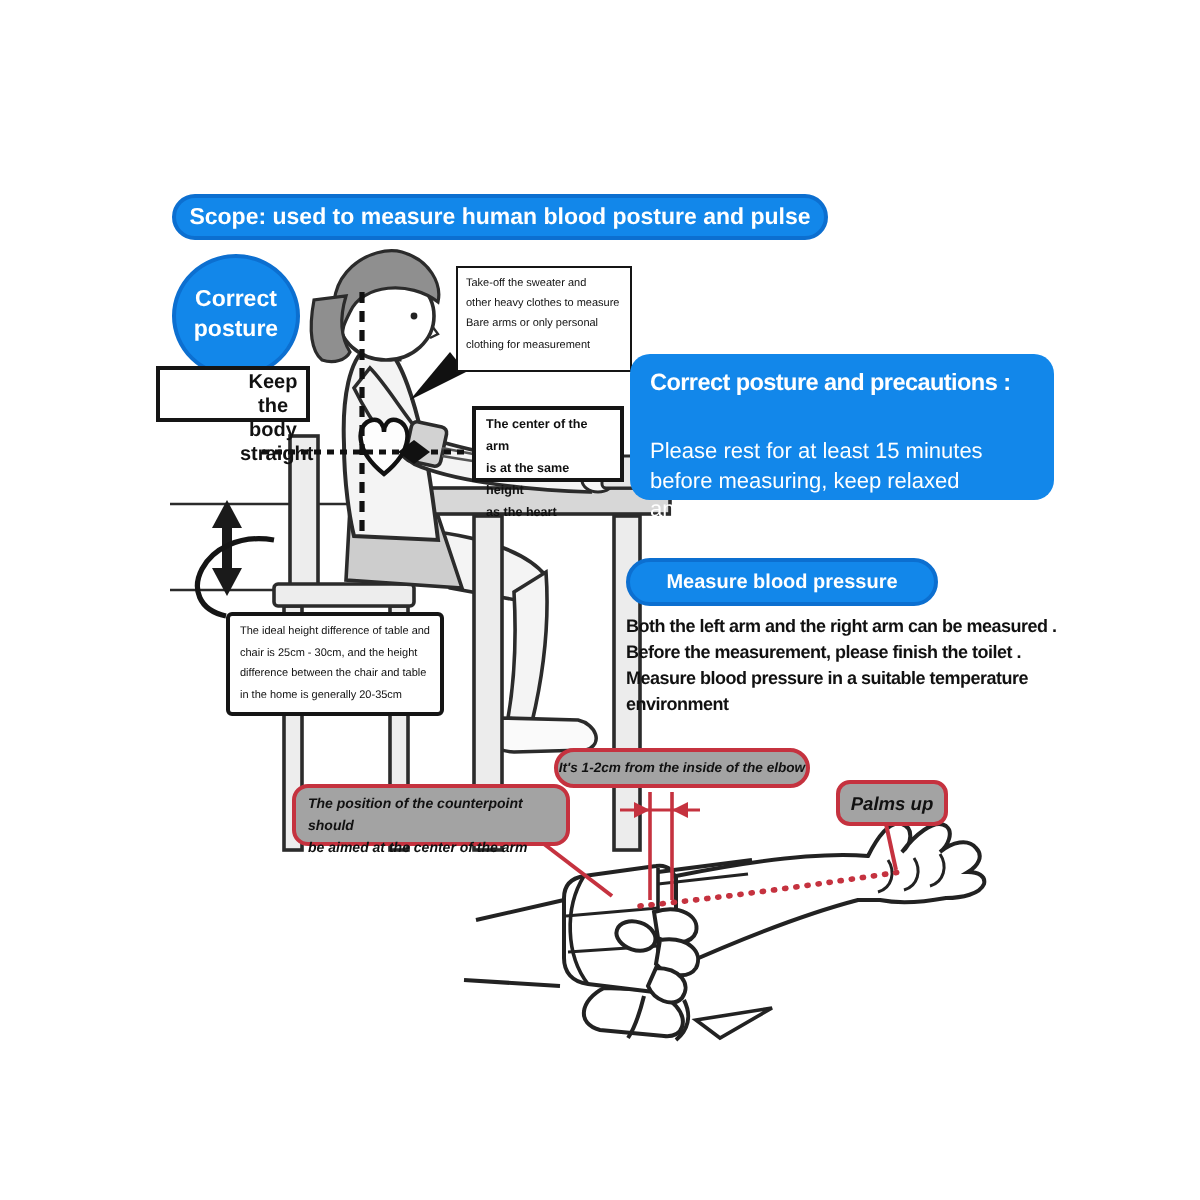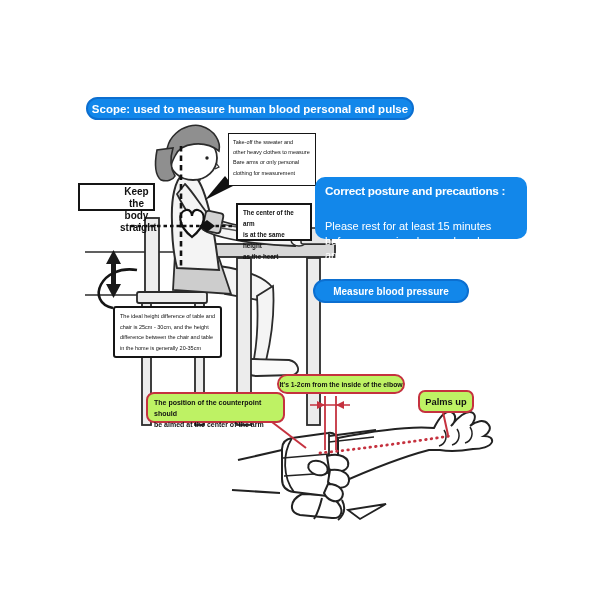--- a/index.html
+++ b/index.html
@@ -2,21 +2,21 @@
 <html><head>
 <meta charset="utf-8">
 <style>
   html,body{margin:0;padding:0;background:#fff;}
   #canvas{position:relative;width:600px;height:600px;background:#ffffff;overflow:hidden;
           font-family:"Liberation Sans",sans-serif;color:#111;}
   .abs{position:absolute;box-sizing:border-box;}
   .pill{background:#1287ea;border:2px solid #0c6fd0;border-radius:13px;color:#fff;
         font-weight:bold;display:flex;align-items:center;justify-content:center;text-align:center;}
   .blackbox{background:#fff;border:2px solid #151515;color:#111;padding-left:40px;}
-  .redbox{background:#bef264;border:2px solid #c5323f;color:#111;font-weight:bold;}
+  .redbox{background:#a3a3a3;border:2px solid #c5323f;color:#111;font-weight:bold;font-style:italic;}
   .pre{white-space:pre-line;}
   svg{position:absolute;overflow:visible;}
   .ill{stroke:#2b2b2b;}
 </style>
 </head>
 <body>
 
 <div id="canvas">
 
   <svg class="abs" style="left:85px;top:118px;" width="250" height="312" viewBox="0 0 250 312">
@@ -109,44 +109,50 @@
       <line x1="95" y1="4" x2="95" y2="58" stroke-width="1.8"></line>
       <line x1="106" y1="4" x2="106" y2="58" stroke-width="1.8"></line>
       <line x1="80" y1="13" x2="120" y2="13" stroke-width="1.5"></line>
       <polygon points="95,13 87,9 87,17" stroke="none"></polygon>
       <polygon points="106,13 114,9 114,17" stroke="none"></polygon>
       <line x1="42" y1="30" x2="76" y2="56" stroke-width="2"></line>
       <line x1="213" y1="20" x2="218" y2="43" stroke-width="2"></line>
     </g>
   </svg>
 
-  <div class="abs pill" style="left:86px;top:97px;width:328px;height:23px;font-size:11.5px;">Scope: used to measure human blood personal and pulse</div>
+  <div class="abs pill" style="left:86px;top:97px;width:328px;height:23px;font-size:11.5px;">Scope: used to measure human blood posture and pulse</div>
 
+  <div class="abs pill pre" style="left:86px;top:127px;width:64px;height:62px;border-radius:50%;font-size:11.5px;line-height:1.3;">Correct
+posture</div>
 
   <div class="abs blackbox pre" style="left:78px;top:183px;width:77px;height:28px;font-size:10px;font-weight:bold;text-align:center;line-height:1.2;padding-top:1px;">Keep the
 body straight</div>
 
   <div class="abs pre" style="left:228px;top:133px;width:88px;height:53px;background:#fff;border:1.5px solid #151515;font-size:5.5px;line-height:1.85;padding:3px 4px;">Take-off the sweater and
 other heavy clothes to measure
 Bare arms or only personal
 clothing for measurement</div>
 
   <div class="abs blackbox pre" style="left:236px;top:203px;width:76px;height:38px;font-size:6.3px;font-weight:600;line-height:1.75;padding:2px 5px;">The center of the arm
 is at the same height
 as the heart</div>
 
-  <div class="abs" style="left:315px;top:177px;width:212px;height:62px;background:#1287ea;border-radius:10px;color:#fff;padding:7px 10px;">
+  <div class="abs" style="left:315px;top:177px;width:212px;height:73px;background:#1287ea;border-radius:10px;color:#fff;padding:7px 10px;">
     <div style="font-weight:bold;font-size:11.8px;letter-spacing:-0.3px;">Correct posture and precautions :</div>
     <div class="pre" style="font-size:11px;line-height:1.33;margin-top:21px;">Please rest for at least 15 minutes
 before measuring, keep relaxed
 and quiet.</div>
   </div>
 
   <div class="abs pill" style="left:313px;top:279px;width:156px;height:24px;font-size:10px;">Measure blood pressure</div>
 
+  <div class="abs pre" style="left:313px;top:307px;width:240px;font-size:9px;font-weight:bold;line-height:1.45;letter-spacing:-0.25px;">Both the left arm and the right arm can be measured .
+Before the measurement, please finish the toilet .
+Measure blood pressure in a suitable temperature
+environment</div>
 
   <div class="abs blackbox pre" style="left:113px;top:306px;width:109px;height:52px;border-radius:3px;font-size:5.5px;line-height:1.95;padding:3px 5px;">The ideal height difference of table and
 chair is 25cm - 30cm, and the height
 difference between the chair and table
 in the home is generally 20-35cm</div>
 
   <div class="abs redbox" style="left:277px;top:374px;width:128px;height:20px;border-radius:10px;font-size:6.8px;display:flex;align-items:center;justify-content:center;">It's 1-2cm from the inside of the elbow</div>
 
   <div class="abs redbox pre" style="left:146px;top:392px;width:139px;height:31px;border-radius:8px;font-size:7px;line-height:1.6;padding:3px 6px;">The position of the counterpoint should
 be aimed at the center of the arm</div>

